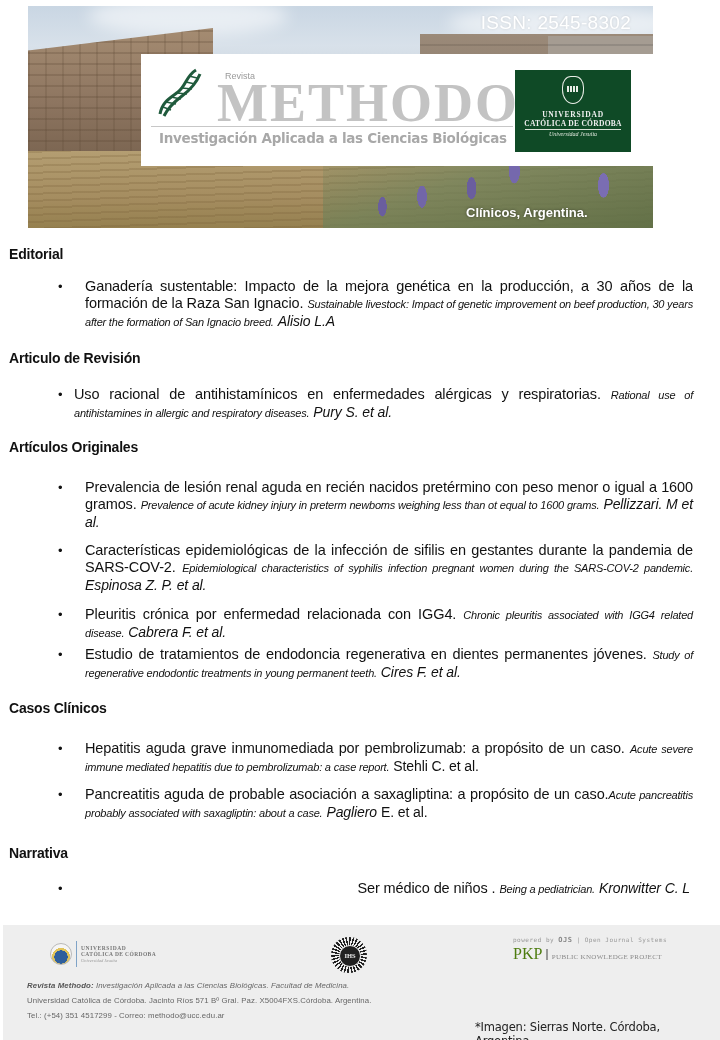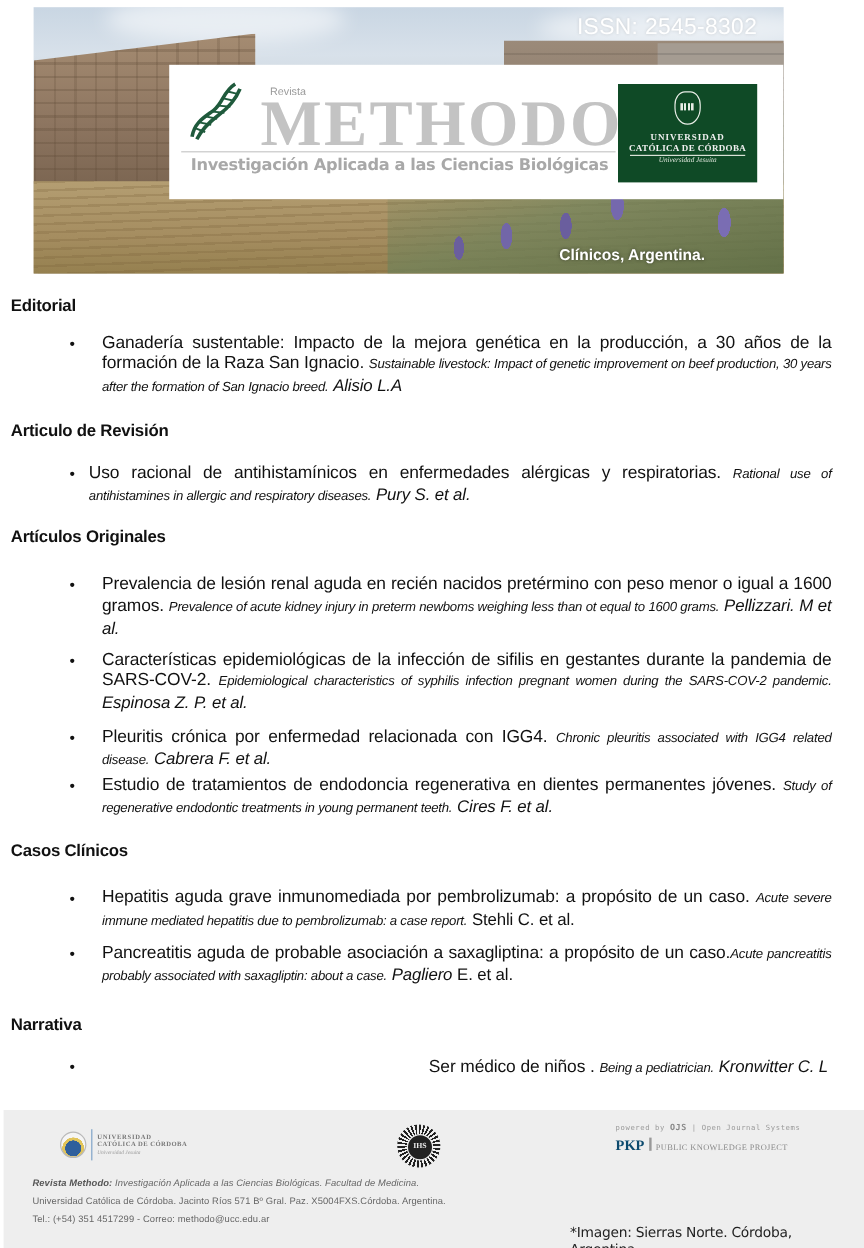--- a/index.html
+++ b/index.html
@@ -128,21 +128,21 @@
   .ihs-icon::after {
     content: "IHS"; position: absolute; left: 8px; top: 8px; width: 20px; height: 20px; border-radius: 50%;
     background: #222; color: #eee; font-family: "Liberation Serif", serif; font-size: 6.5px; font-weight: bold;
     text-align: center; line-height: 20px; border: 1px solid #eee;
   }
   .foot-text { position: absolute; left: 24px; font-size: 7.8px; color: #666; letter-spacing: 0.1px; }
   .foot-text b { color: #555; }
   .pkp-powered { position: absolute; left: 510px; top: 11px; font-size: 6px; color: #999; letter-spacing: 0.5px; font-family: "DejaVu Sans Mono", monospace; }
   .pkp-powered b { color: #888; font-size: 7px; }
   .pkp-line { position: absolute; left: 510px; top: 20px; font-family: "Liberation Serif", serif; color: #8a8a8a; }
-  .pkp-line .pkp { font-size: 12px; font-weight: bold; color: #0c4a6e; }
+  .pkp-line .pkp { font-size: 16px; font-weight: normal; color: #4d7c0f; }
   .pkp-line .sep { display: inline-block; width: 1.5px; height: 11px; background: #999; margin: 0 4px; vertical-align: -1px; }
   .pkp-line .pkp-full { font-size: 7px; letter-spacing: 0.3px; text-align: center; }
   .issn-box {
     position: absolute; left: 534px; top: 39px; width: 134px; height: 26px; background: #f4f4f4;
     color: #222; font-size: 13px; text-align: center; line-height: 26px; font-family: "DejaVu Sans", sans-serif;
   }
   .image-credit {
     position: absolute; left: 472px; top: 95px; font-size: 11.5px; color: #222; font-family: "DejaVu Sans", sans-serif;
     letter-spacing: -0.2px;
   }

